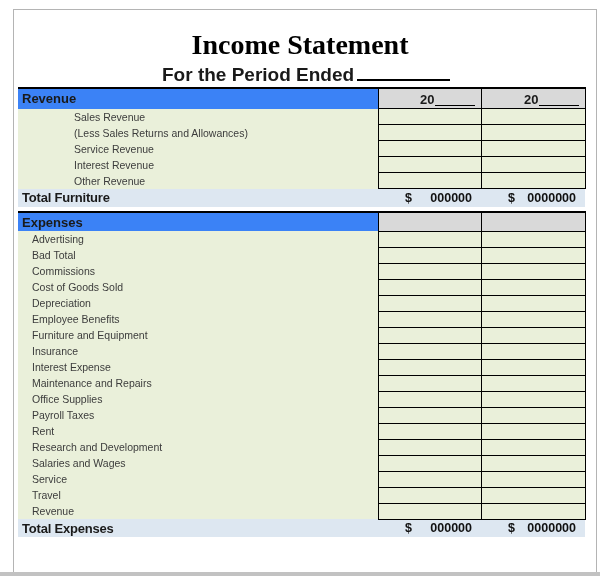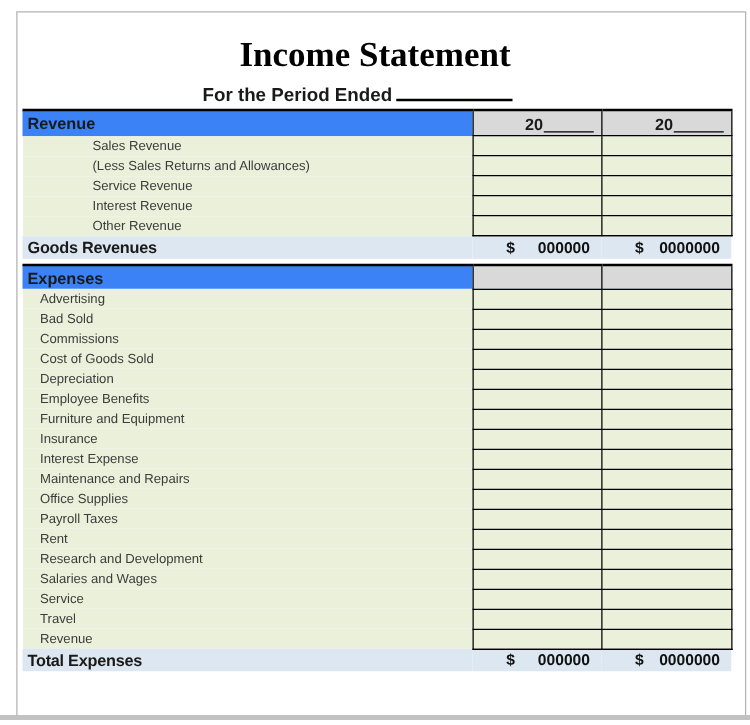--- a/index.html
+++ b/index.html
@@ -17,21 +17,21 @@
     background:#c2c2c2;
   }
   .title{
     position:absolute;top:30px;left:0;width:600px;margin:0;
     text-align:center;
     font-family:"Liberation Serif", serif;
     font-weight:bold;font-size:28px;line-height:30px;color:#000;
   }
   .subtitle{
     position:absolute;top:66px;left:162px;
-    font-size:15px;font-weight:bold;color:#1a1a1a;line-height:17px;
+    font-size:19px;font-weight:bold;color:#1a1a1a;line-height:17px;
   }
   .subtitle .blank-line{
     display:inline-block;width:93px;height:13px;
     border-bottom:2px solid #000;margin-left:3px;vertical-align:baseline;
   }
   table.sheet-table{
     position:absolute;left:18px;width:567px;
     border-collapse:collapse;table-layout:fixed;
   }
   #revenue-table{top:87px;}
@@ -122,21 +122,21 @@
         <td class="vcell"></td>
       </tr>
       <tr class="item">
         <td class="i-label indent-deep">Other Revenue</td>
         <td class="vcell"></td>
         <td class="vcell"></td>
       </tr>
     </tbody>
   <tbody>
     <tr class="total">
-      <td class="t-label">Goods Revenues</td>
+      <td class="t-label">Total Furniture</td>
       <td class="t-val">
         <div class="money">
           <span>$</span>
           <span>000000</span>
         </div>
       </td>
       <td class="t-val">
         <div class="money">
           <span>$</span>
           <span>0000000</span>
@@ -159,21 +159,21 @@
       <td class="vcell"></td>
     </tr>
   </tbody>
   <tbody>
       <tr class="item">
         <td class="i-label indent-shallow">Advertising</td>
         <td class="vcell"></td>
         <td class="vcell"></td>
       </tr>
       <tr class="item">
-        <td class="i-label indent-shallow">Bad Sold</td>
+        <td class="i-label indent-shallow">Bad Total</td>
         <td class="vcell"></td>
         <td class="vcell"></td>
       </tr>
       <tr class="item">
         <td class="i-label indent-shallow">Commissions</td>
         <td class="vcell"></td>
         <td class="vcell"></td>
       </tr>
       <tr class="item">
         <td class="i-label indent-shallow">Cost of Goods Sold</td>

